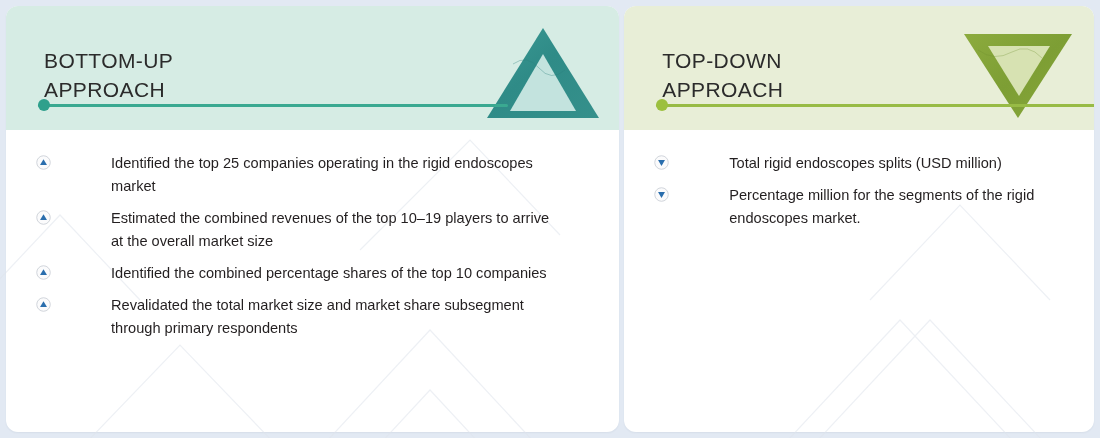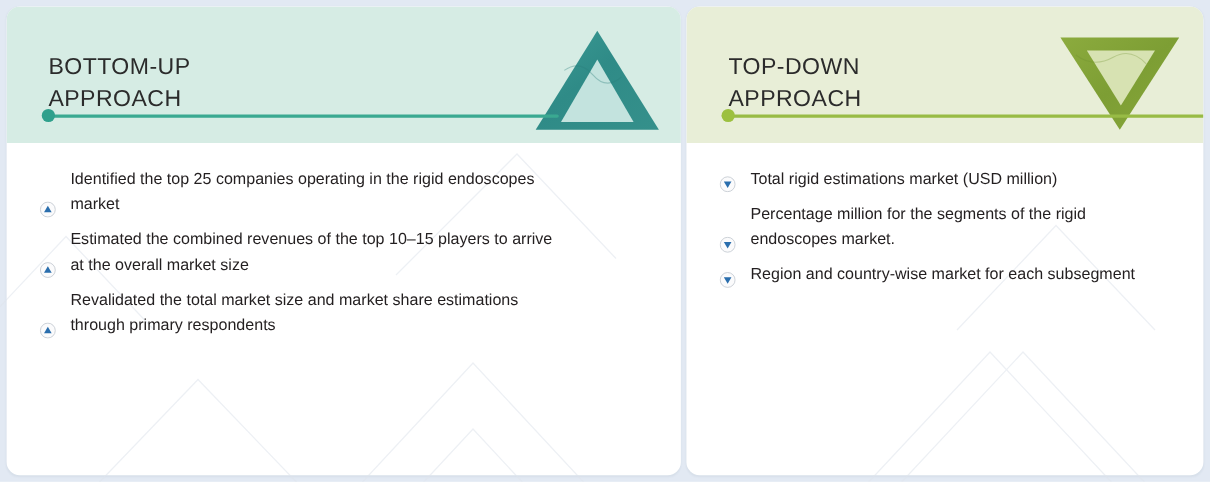--- a/index.html
+++ b/index.html
@@ -116,22 +116,23 @@
     z-index: 4;
   }
 
   ul.bullets {
     list-style: none;
     margin: 0;
     padding: 0;
   }
   ul.bullets li {
     display: flex;
-    align-items: flex-end;
+    align-items: flex-start;
     margin-bottom: 9px;
+    gap: 47px;
   }
   .bullet-icon {
     flex: 0 0 auto;
     width: 15px;
     height: 15px;
     margin-top: 3px;
     margin-right: 13px;
   }
   .bullet-text {
     font-size: 14.6px;
@@ -191,28 +192,35 @@
             <circle cx="8" cy="8" r="7.2" fill="#fbfbfc" stroke="#c8cdd4" stroke-width="0.9"></circle>
             <polygon points="8,4.4 11.7,10.6 4.3,10.6" fill="#2a6ead"></polygon>
           </svg>
           <span class="bullet-text">Identified the top 25 companies operating in the rigid endoscopes market</span>
         </li>
         <li>
           <svg class="bullet-icon" viewBox="0 0 16 16">
             <circle cx="8" cy="8" r="7.2" fill="#fbfbfc" stroke="#c8cdd4" stroke-width="0.9"></circle>
             <polygon points="8,4.4 11.7,10.6 4.3,10.6" fill="#2a6ead"></polygon>
           </svg>
-          <span class="bullet-text">Estimated the combined revenues of the top 10–15 players to arrive at the overall market size</span>
-        </li>
-        <li>
-          <svg class="bullet-icon" viewBox="0 0 16 16">
-            <circle cx="8" cy="8" r="7.2" fill="#fbfbfc" stroke="#c8cdd4" stroke-width="0.9"></circle>
-            <polygon points="8,4.4 11.7,10.6 4.3,10.6" fill="#2a6ead"></polygon>
-          </svg>
-          <span class="bullet-text">Revalidated the total market size and market share estimations through primary respondents</span>
+          <span class="bullet-text">Estimated the combined revenues of the top 10–19 players to arrive at the overall market size</span>
+        </li>
+        <li>
+          <svg class="bullet-icon" viewBox="0 0 16 16">
+            <circle cx="8" cy="8" r="7.2" fill="#fbfbfc" stroke="#c8cdd4" stroke-width="0.9"></circle>
+            <polygon points="8,4.4 11.7,10.6 4.3,10.6" fill="#2a6ead"></polygon>
+          </svg>
+          <span class="bullet-text">Identified the combined percentage shares of the top 10 companies</span>
+        </li>
+        <li>
+          <svg class="bullet-icon" viewBox="0 0 16 16">
+            <circle cx="8" cy="8" r="7.2" fill="#fbfbfc" stroke="#c8cdd4" stroke-width="0.9"></circle>
+            <polygon points="8,4.4 11.7,10.6 4.3,10.6" fill="#2a6ead"></polygon>
+          </svg>
+          <span class="bullet-text">Revalidated the total market size and market share subsegment through primary respondents</span>
         </li>
       </ul>
     </div>
   </div>
 
   <div class="card right">
     <div class="card-header">
 
       <svg class="header-glyph" viewBox="0 0 120 110">
         <defs>
@@ -236,33 +244,26 @@
       </div>
     </div>
 
     <div class="card-body">
       <ul class="bullets">
         <li>
           <svg class="bullet-icon" viewBox="0 0 16 16">
             <circle cx="8" cy="8" r="7.2" fill="#fbfbfc" stroke="#c8cdd4" stroke-width="0.9"></circle>
             <polygon points="4.3,5.4 11.7,5.4 8,11.6" fill="#2a6ead"></polygon>
           </svg>
-          <span class="bullet-text">Total rigid estimations market (USD million)</span>
+          <span class="bullet-text">Total rigid endoscopes splits (USD million)</span>
         </li>
         <li>
           <svg class="bullet-icon" viewBox="0 0 16 16">
             <circle cx="8" cy="8" r="7.2" fill="#fbfbfc" stroke="#c8cdd4" stroke-width="0.9"></circle>
             <polygon points="4.3,5.4 11.7,5.4 8,11.6" fill="#2a6ead"></polygon>
           </svg>
           <span class="bullet-text">Percentage million for the segments of the rigid endoscopes market.</span>
         </li>
-        <li>
-          <svg class="bullet-icon" viewBox="0 0 16 16">
-            <circle cx="8" cy="8" r="7.2" fill="#fbfbfc" stroke="#c8cdd4" stroke-width="0.9"></circle>
-            <polygon points="4.3,5.4 11.7,5.4 8,11.6" fill="#2a6ead"></polygon>
-          </svg>
-          <span class="bullet-text">Region and country-wise market for each subsegment</span>
-        </li>
       </ul>
     </div>
   </div>
 
 </div>
 
 </body></html>

